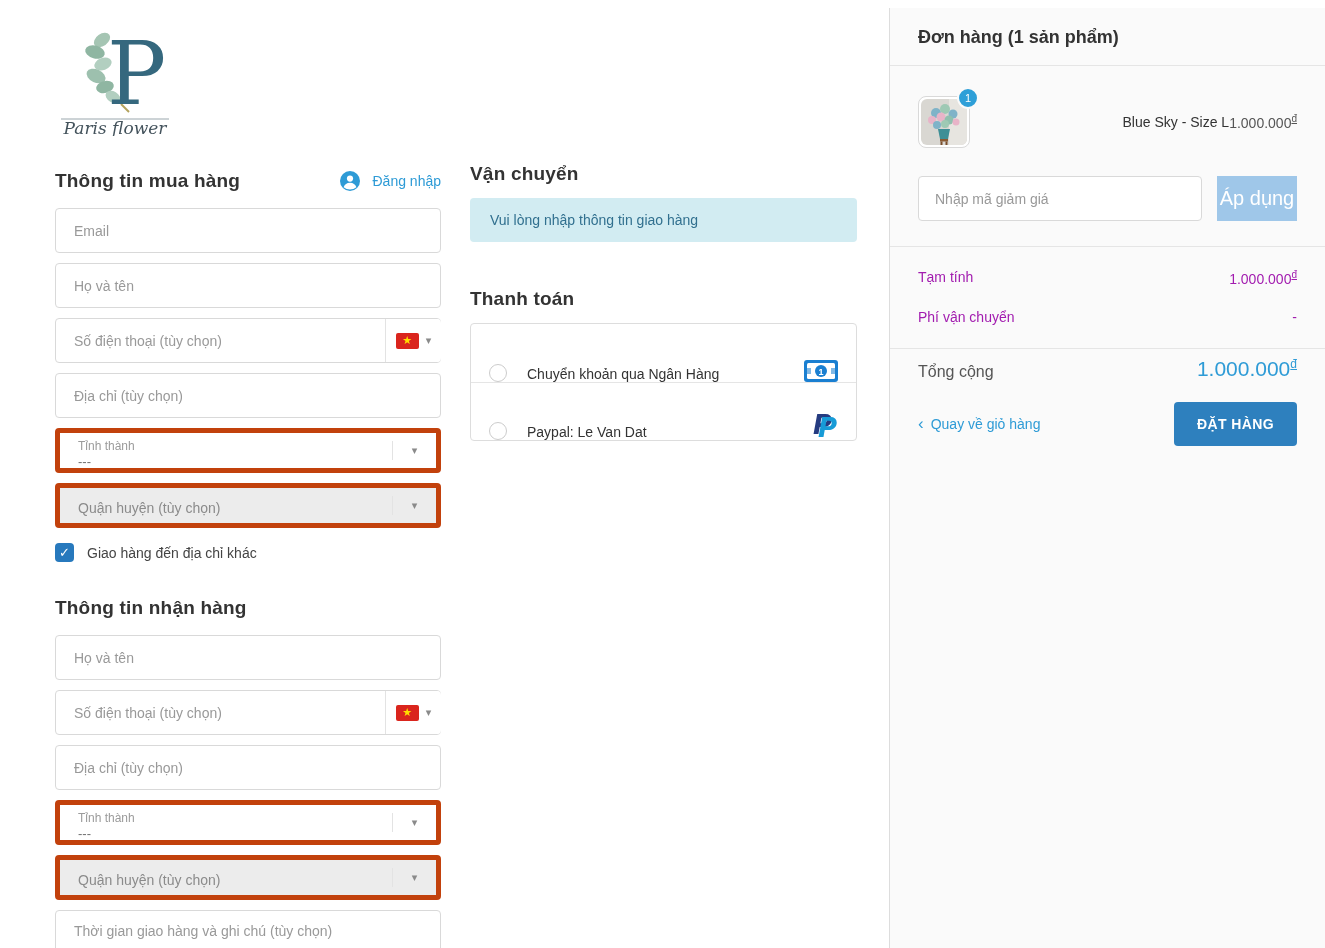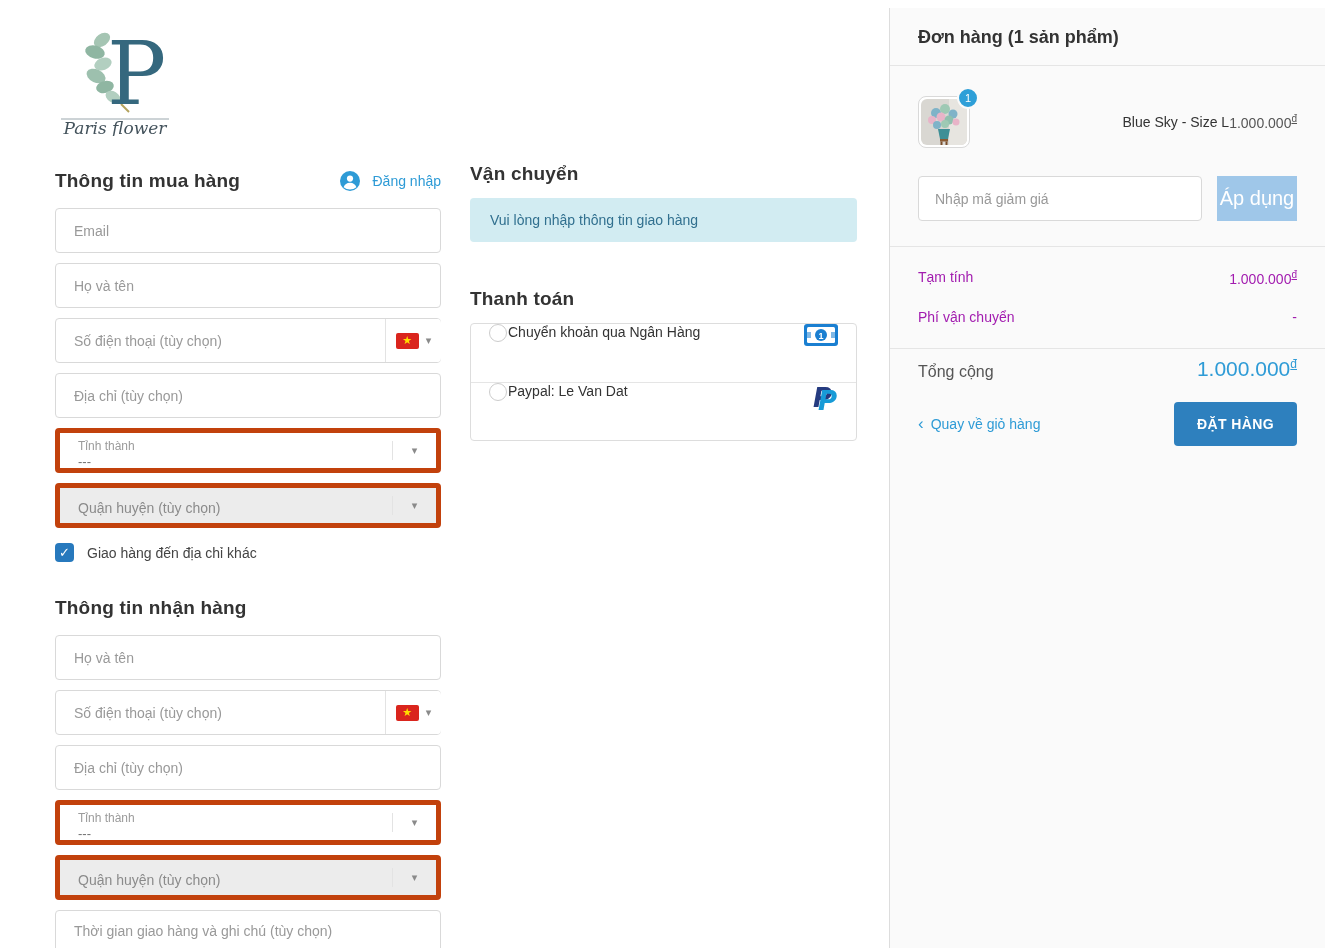--- a/index.html
+++ b/index.html
@@ -56,21 +56,21 @@
   .check-row .lbl { font-size:14px; color:#444; }
 
   .heading2 { margin-top:31px; }
 
   
   .alert-info { margin-top:13px; height:44px; background:var(--alert-bg,#d2ecf2);
     border-radius:4px; display:flex; align-items:center; padding:0 20px;
     color:var(--alert-text,#31708f); font-size:14px; }
   .pay-head { margin-top:46px; }
   .pay-box { margin-top:13px; border:1px solid #ddd; border-radius:4px; background:#fff; }
-  .pay-row { height:58px; display:flex; align-items:flex-start; padding:0 18px; gap:1px; cursor:pointer; }
+  .pay-row { height:58px; display:flex; align-items:flex-end; padding:0 18px; gap:20px; cursor:pointer; }
   .pay-row + .pay-row { border-top:1px solid #e5e5e5; }
   .radio { width:18px; height:18px; border:1px solid #ccc; border-radius:50%; background:#fff; flex:none; }
   .pay-label { font-size:14px; color:#333; flex:1; }
   .pay-ico { flex:none; display:flex; align-items:center; }
 
   
   .order-title { padding-top:19px; font-size:18px; font-weight:700; color:#333; }
   .hr { border:none; border-top:1px solid #e5e5e5; margin:0 -28px; }
   .hr.t { margin-top:17px; }
   .product { display:flex; align-items:center; margin-top:30px; }

